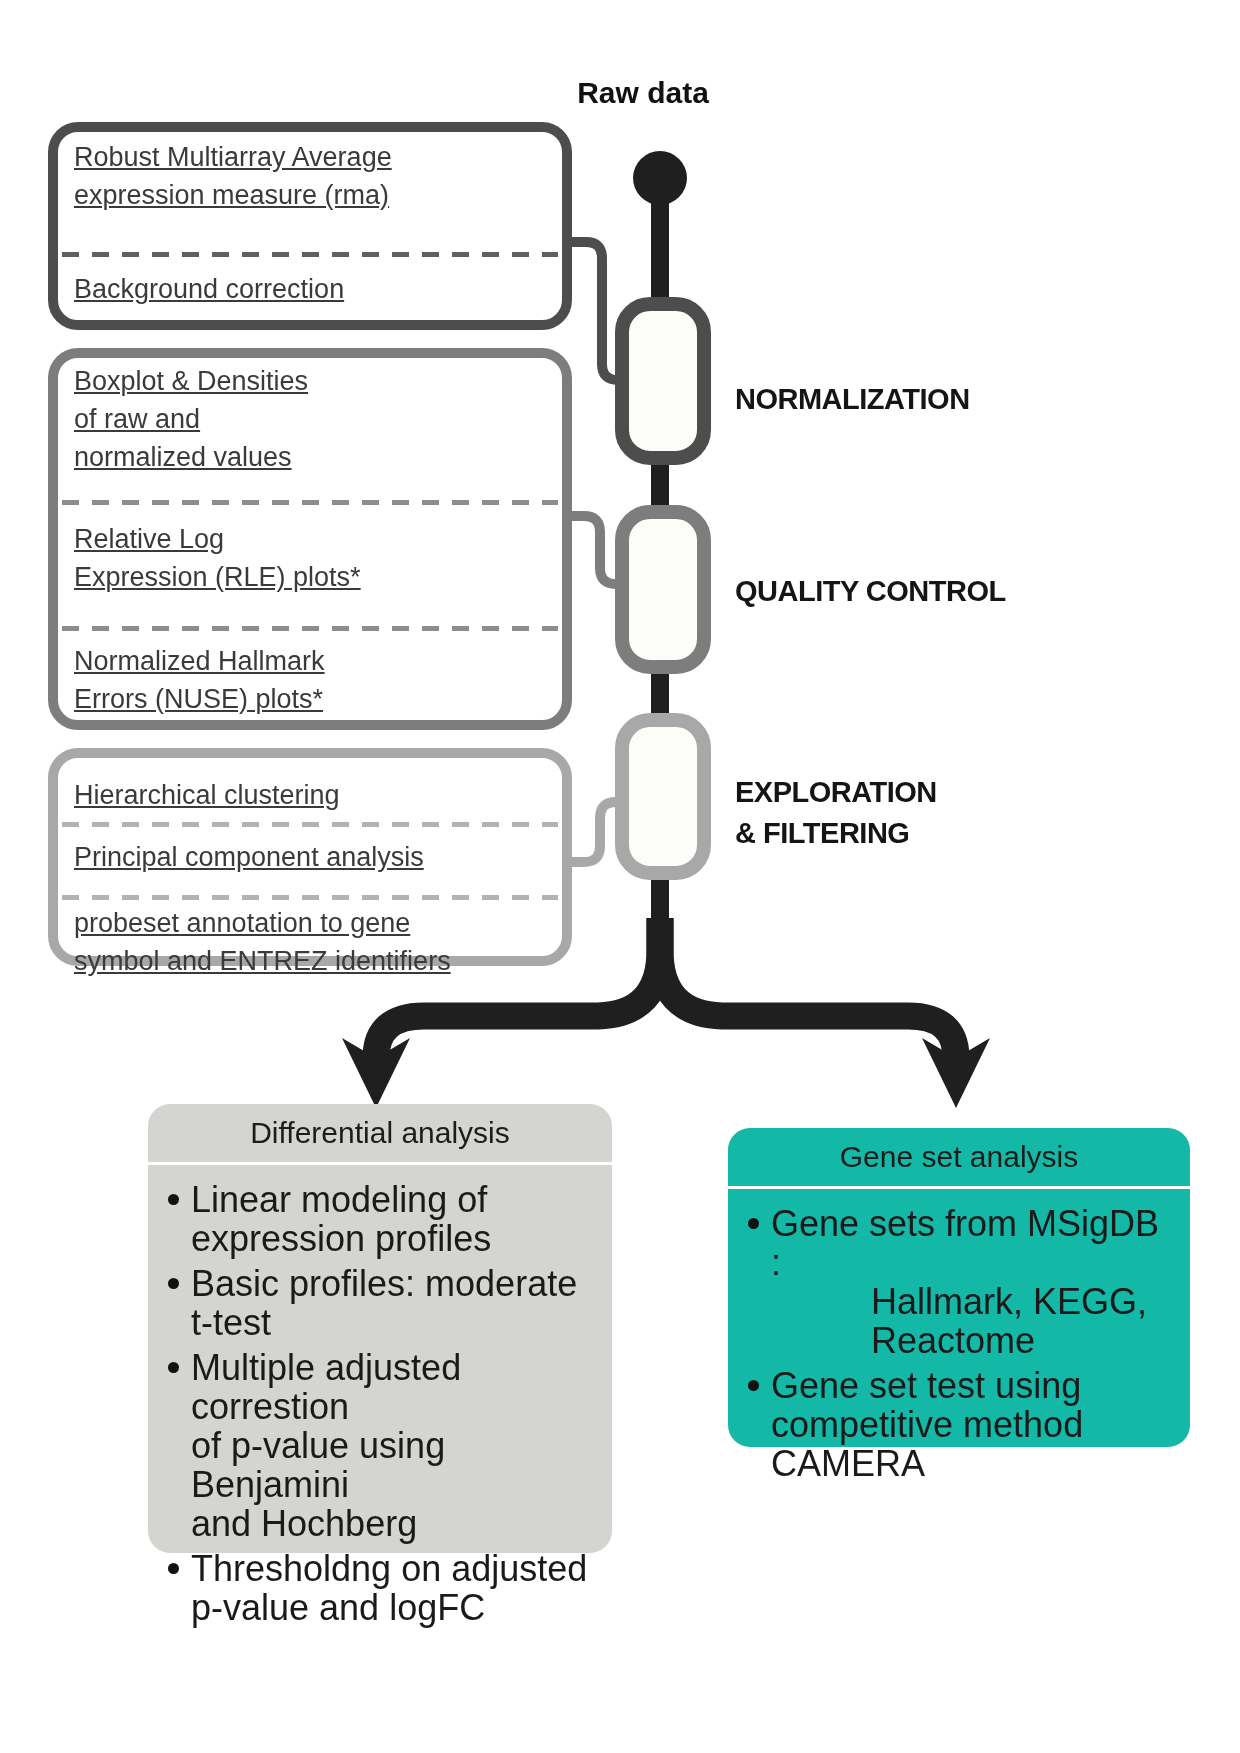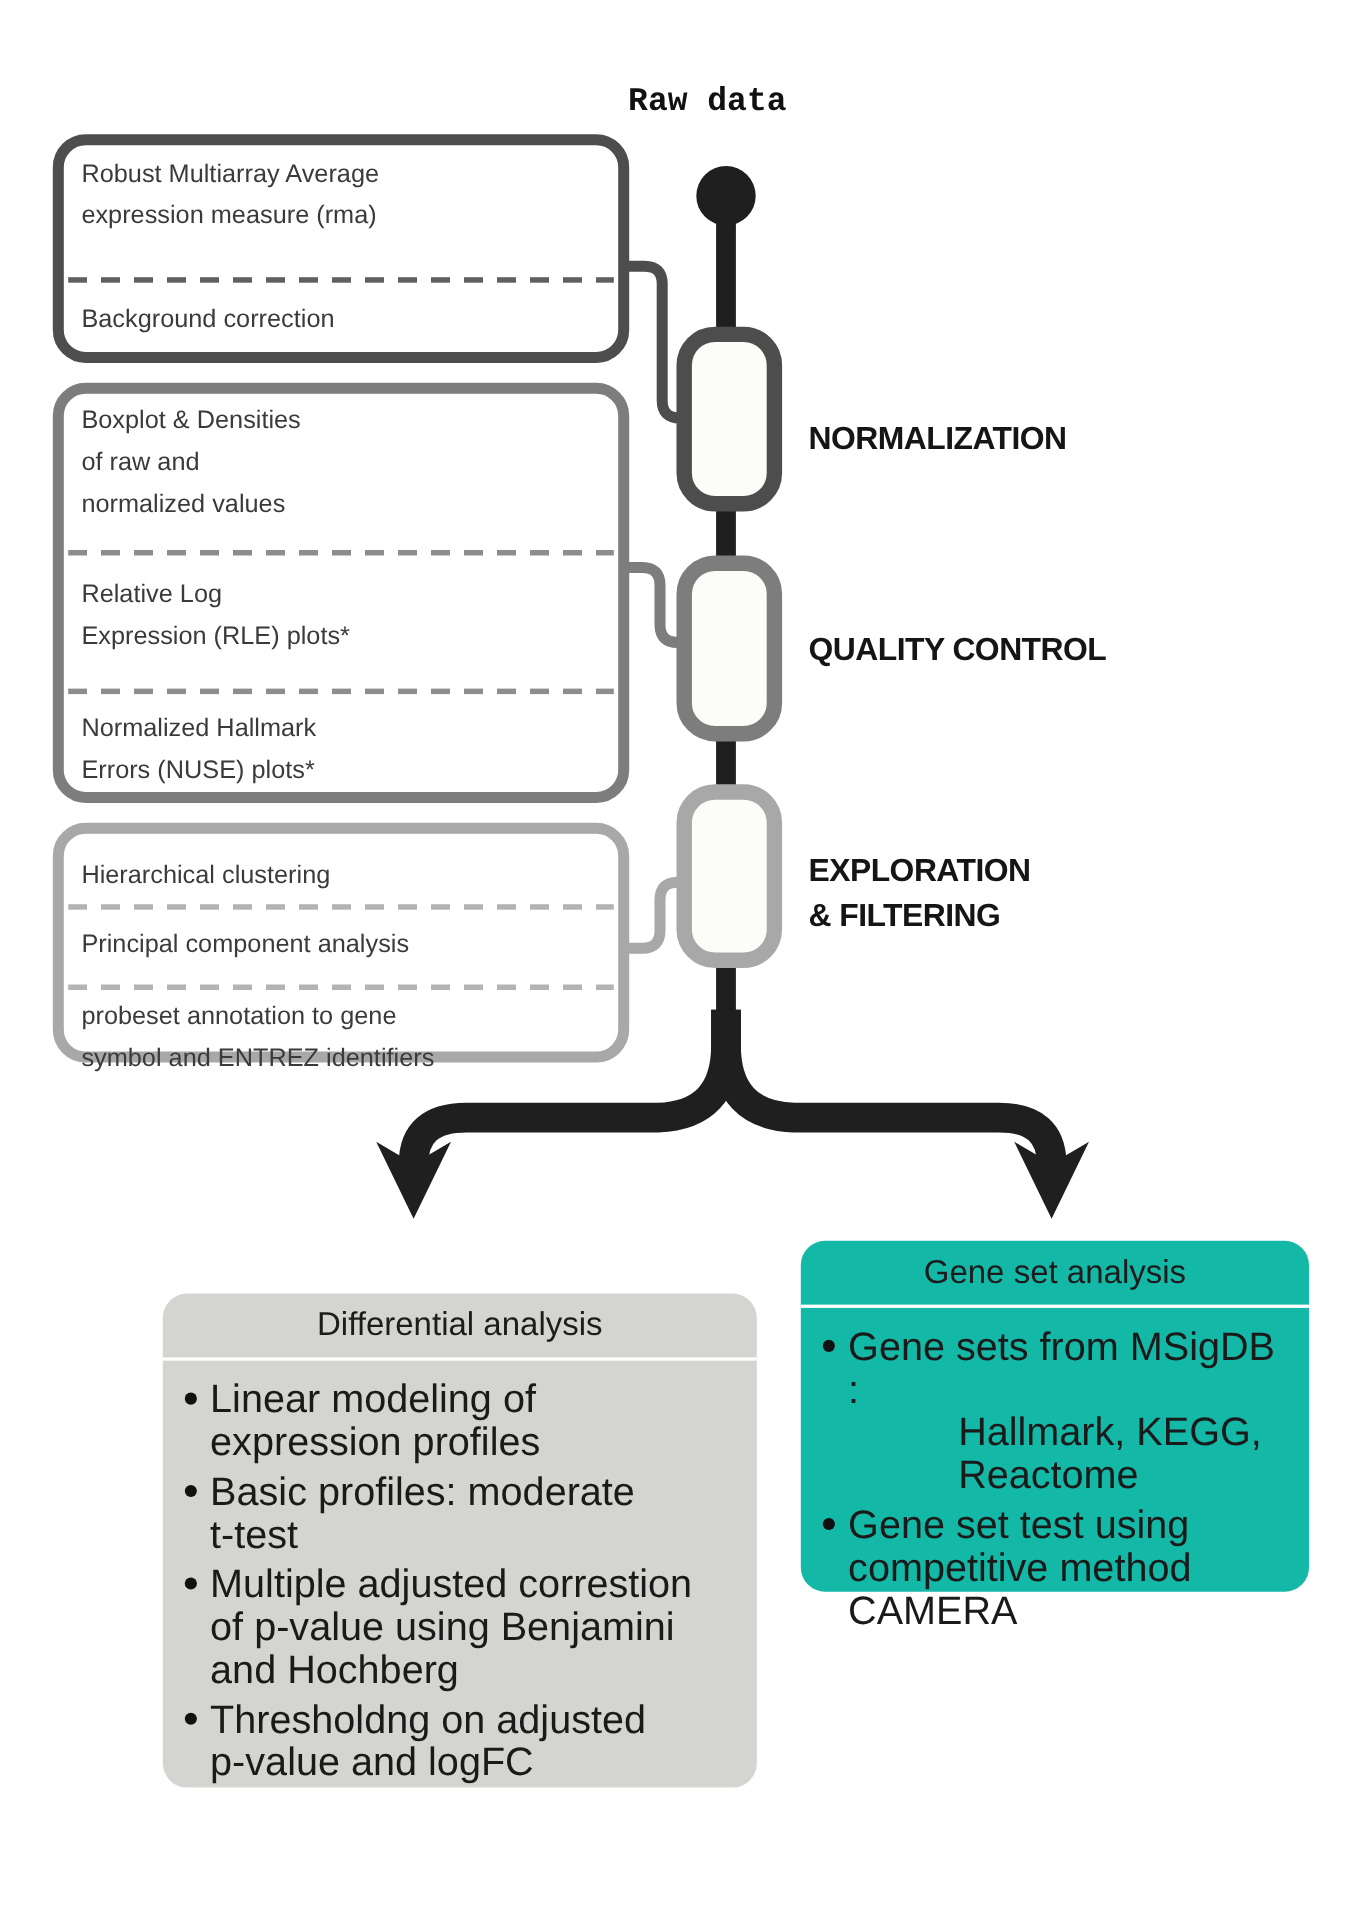--- a/index.html
+++ b/index.html
@@ -5,34 +5,34 @@
   html,body { margin:0; padding:0; background:#ffffff; }
   .canvas {
     position:relative; width:1240px; height:1753px; background:#ffffff;
     font-family:"Liberation Sans", sans-serif; overflow:hidden;
   }
   .layer { position:absolute; left:0; top:0; }
 
   
   .raw-title {
     position:absolute; left:558px; top:76px; width:170px;
-    font-size:30px; font-weight:bold; color:#111; text-align:center;font-family:Liberation Mono, monospace;
+    font-size:30px; font-weight:bold; color:#111; text-align:center;
   }
 
   
   .mbox {
     position:absolute; left:48px; width:524px; box-sizing:border-box;
     background:#ffffff; border:10px solid #555; border-radius:30px;
   }
   .mbox-1 { top:122px; height:208px; }
   .mbox-2 { top:348px; height:382px; }
   .mbox-3 { top:748px; height:218px; }
   .mitem {
     position:absolute; left:16px; right:24px;
-    font-size:23px; line-height:38px; color:#3a3a3a; white-space:pre-wrap;
+    font-size:27px; line-height:38px; color:#3a3a3a; white-space:pre-wrap;text-decoration:underline;
   }
   .mdash {
     position:absolute; left:4px; right:4px; height:5px;
   }
   .dash-1 { background:repeating-linear-gradient(90deg,#606060 0 17px,transparent 17px 30px); }
   .dash-2 { background:repeating-linear-gradient(90deg,#8d8d8d 0 17px,transparent 17px 30px); }
   .dash-3 { background:repeating-linear-gradient(90deg,#b3b3b3 0 17px,transparent 17px 30px); }
 
   
   .stage-label {
@@ -42,21 +42,21 @@
   }
   .stage-label-1 { top:379px; }
   .stage-label-2 { top:571px; }
   .stage-label-3 { top:772px; }
 
   
   .obox {
     position:absolute; box-sizing:border-box; background:#d4d4d1;
     border-radius:22px; color:#1a1a1a;
   }
-  .obox-left  { left:148px; top:1176px; width:540px; height:449px; }
+  .obox-left  { left:148px; top:1104px; width:464px; height:449px; }
   .obox-right { left:728px; top:1128px; width:462px; height:319px; }
   .obox-title {
     height:58px; line-height:58px; text-align:center;
     font-size:30px; color:#1c1c1c; border-bottom:3px solid #ffffff;
   }
   .obody { padding:15px 14px 14px 16px; }
   .bullet { display:flex; align-items:flex-start; margin-bottom:6px; }
   .bdot {
     width:11px; height:11px; border-radius:50%; background:#111;
     flex:0 0 11px; margin:14px 12px 0 4px;

